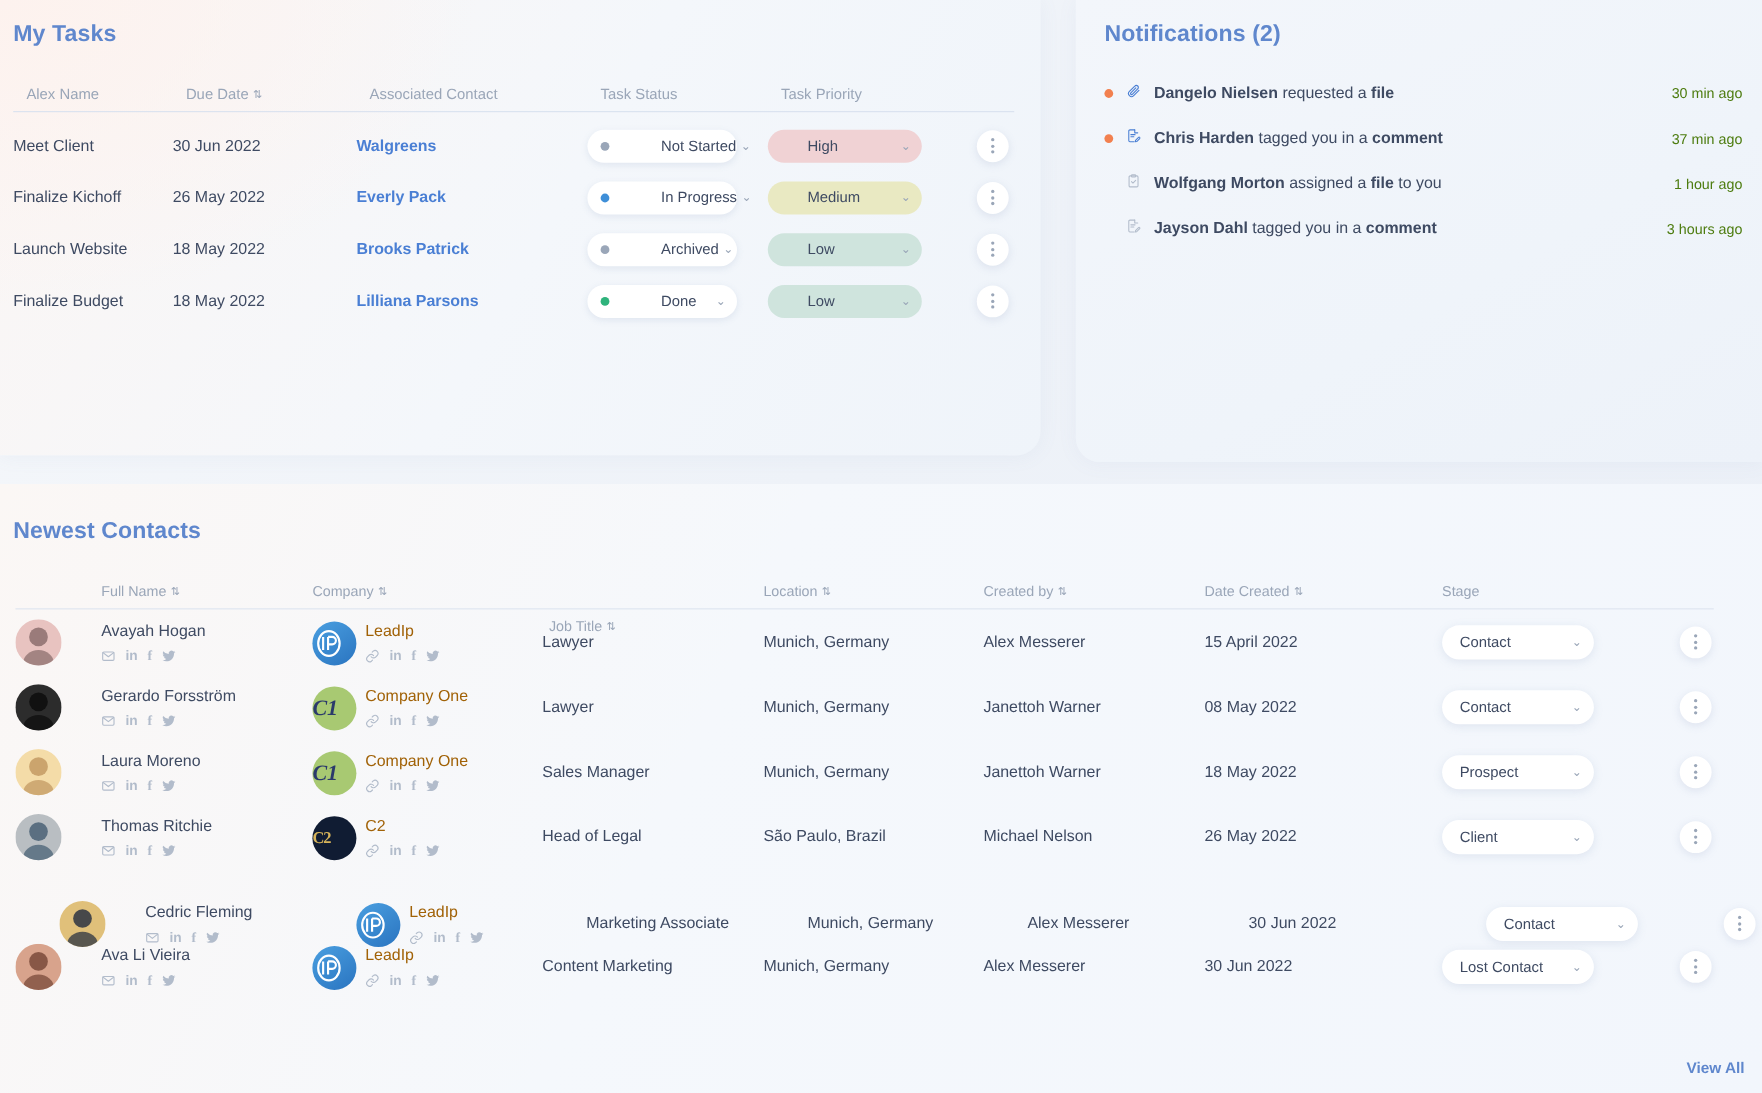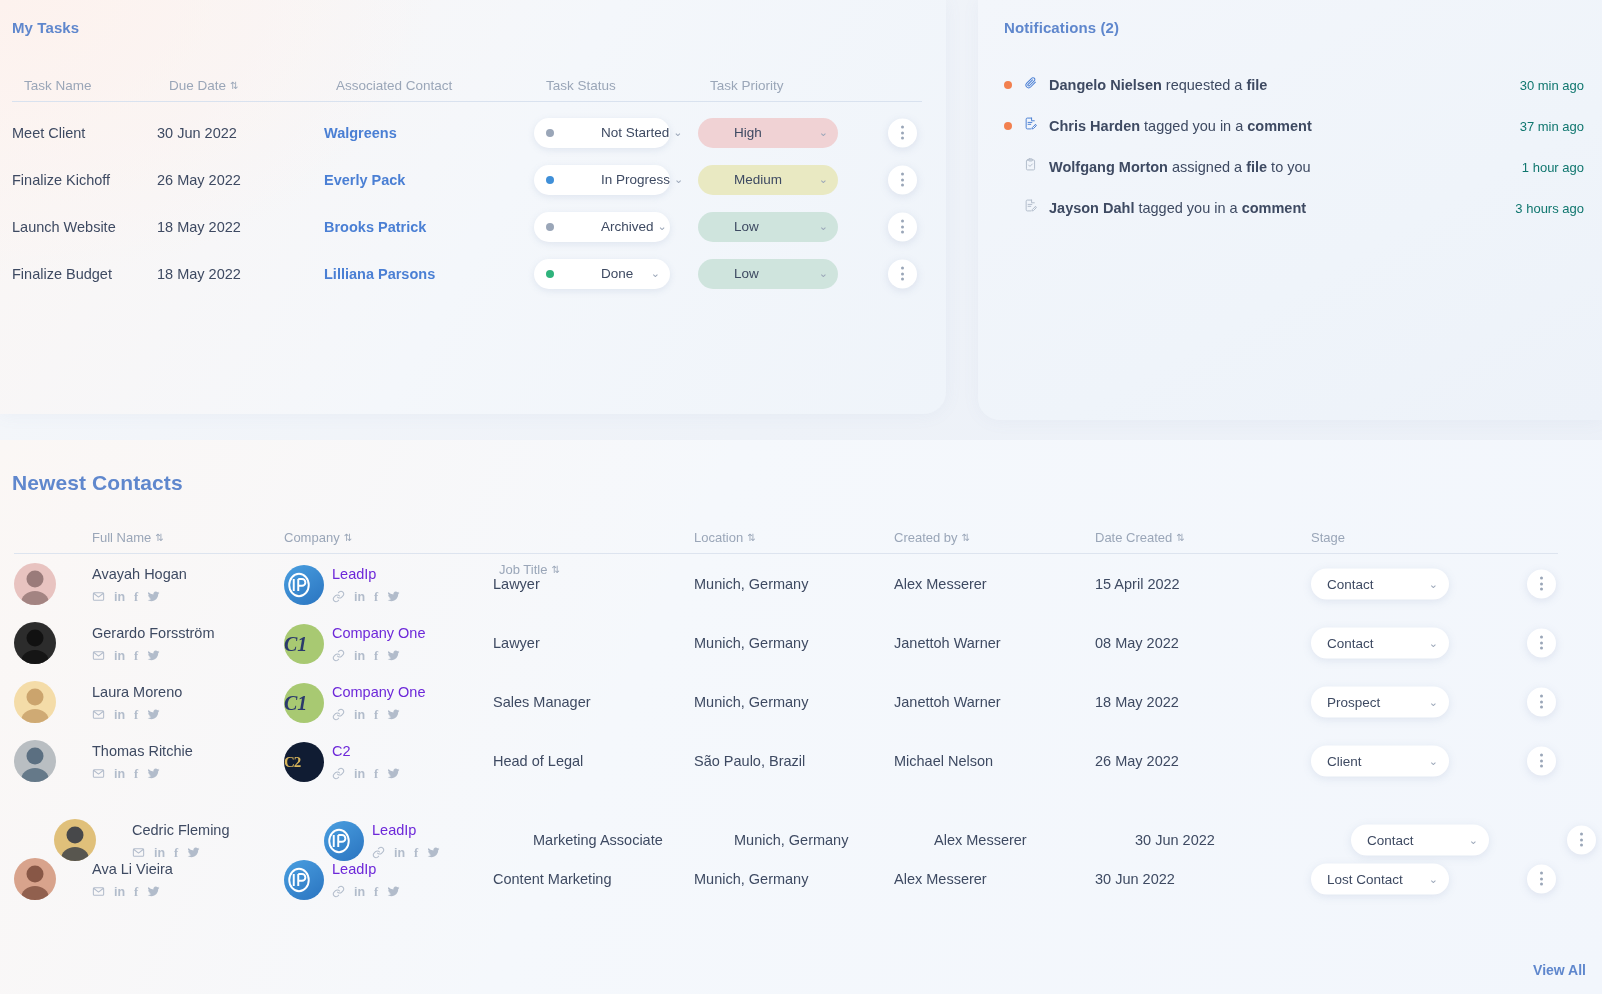--- a/index.html
+++ b/index.html
@@ -29,21 +29,21 @@
   }
   .card-notif {
     position: absolute; left: 978px; top: 0; width: 624px; height: 420px;
     border-radius: 0 0 0 22px;
     background: linear-gradient(150deg,#f3f6fb 0%, #eff4fa 60%, #edf2f9 100%);
     box-shadow: 0 1px 18px rgba(120,140,180,0.06);
   }
 
   
   .h-title {
-    font-size: 15px; font-weight: 700; color: #5f87cd;
+    font-size: 21px; font-weight: 700; color: #5f87cd;
     letter-spacing: 0.1px;
   }
   #tasks-title { position: absolute; left: 12px; top: 19px; }
   #notif-title { position: absolute; left: 1004px; top: 19px; }
   #contacts-title { position: absolute; left: 12px; top: 471px; font-size: 21px; }
 
   
   .tasks-head {
     position: absolute; left: 12px; top: 78px; width: 910px; height: 24px;
     border-bottom: 1.5px solid #d9e2ef;
@@ -103,21 +103,21 @@
     position: absolute; left: 20px; top: 50%; transform: translateY(-50%);
     width: 18px; height: 18px;
   }
   .notif-txt {
     position: absolute; left: 45px; top: 50%; transform: translateY(-50%);
     font-size: 14.5px; color: #3e4a62; white-space: nowrap;
   }
   .notif-txt b { font-weight: 700; }
   .notif-time {
     position: absolute; right: 0; top: 50%; transform: translateY(-50%);
-    font-size: 13px; color: #0f766e; white-space: nowrap;
+    font-size: 13px; color: #4d7c0f; white-space: nowrap;
   }
 
   
   .contacts-zone {
     position: absolute; left: 0; top: 440px; width: 1602px; height: 554px;
     background: linear-gradient(115deg,#fbf7f5 0%,#f5f8fc 40%,#f2f6fc 100%);
   }
   .contacts-head {
     position: absolute; left: 14px; top: 530px; width: 1544px; height: 24px;
     border-bottom: 1.5px solid #dde4ef;
@@ -140,21 +140,21 @@
     align-items: center; color: #b2bccb;
   }
   .c-logo {
     position: absolute; left: 284px; top: 11px;
     width: 40px; height: 40px; border-radius: 50%;
     display: flex; align-items: center; justify-content: flex-start;
     font-size: 17px; font-weight: 700; overflow: hidden;
   }
   .c-company {
     position: absolute; left: 332px; top: 12px;
-    font-size: 14.5px; color: #6d28d9; white-space: nowrap;
+    font-size: 14.5px; color: #a16207; white-space: nowrap;
   }
   .c-csocial {
     position: absolute; left: 332px; top: 33px; display: flex; gap: 9px;
     align-items: center; color: #b2bccb;
   }
   .c-cell {
     position: absolute; top: 50%; transform: translateY(-50%);
     font-size: 14.5px; color: #3e4a62; white-space: nowrap;
   }
   .c-job { left: 493px; }
@@ -183,21 +183,21 @@
 <body>
 
 <div class="top-zone">
   <div class="card-tasks"></div>
   <div class="card-notif"></div>
 
   <div class="h-title" id="tasks-title">My Tasks</div>
   <div class="h-title" id="notif-title">Notifications (2)</div>
 
   <div class="tasks-head" id="tasks-head">
-      <div class="th" style="left: 12px;"><span>Task Name</span></div>
+      <div class="th" style="left: 12px;"><span>Alex Name</span></div>
       <div class="th" style="left: 157px;"><span>Due Date</span><span class="sort-ic">⇅</span></div>
       <div class="th" style="left: 324px;"><span>Associated Contact</span></div>
       <div class="th" style="left: 534px;"><span>Task Status</span></div>
       <div class="th" style="left: 698px;"><span>Task Priority</span></div>
     </div>
   <div id="tasks-body">
       <div class="task-row" style="top: 109px;">
         <div class="task-cell task-name">Meet Client</div>
      <div class="task-cell task-date">30 Jun 2022</div>
      <div class="task-cell task-contact">Walgreens</div>

